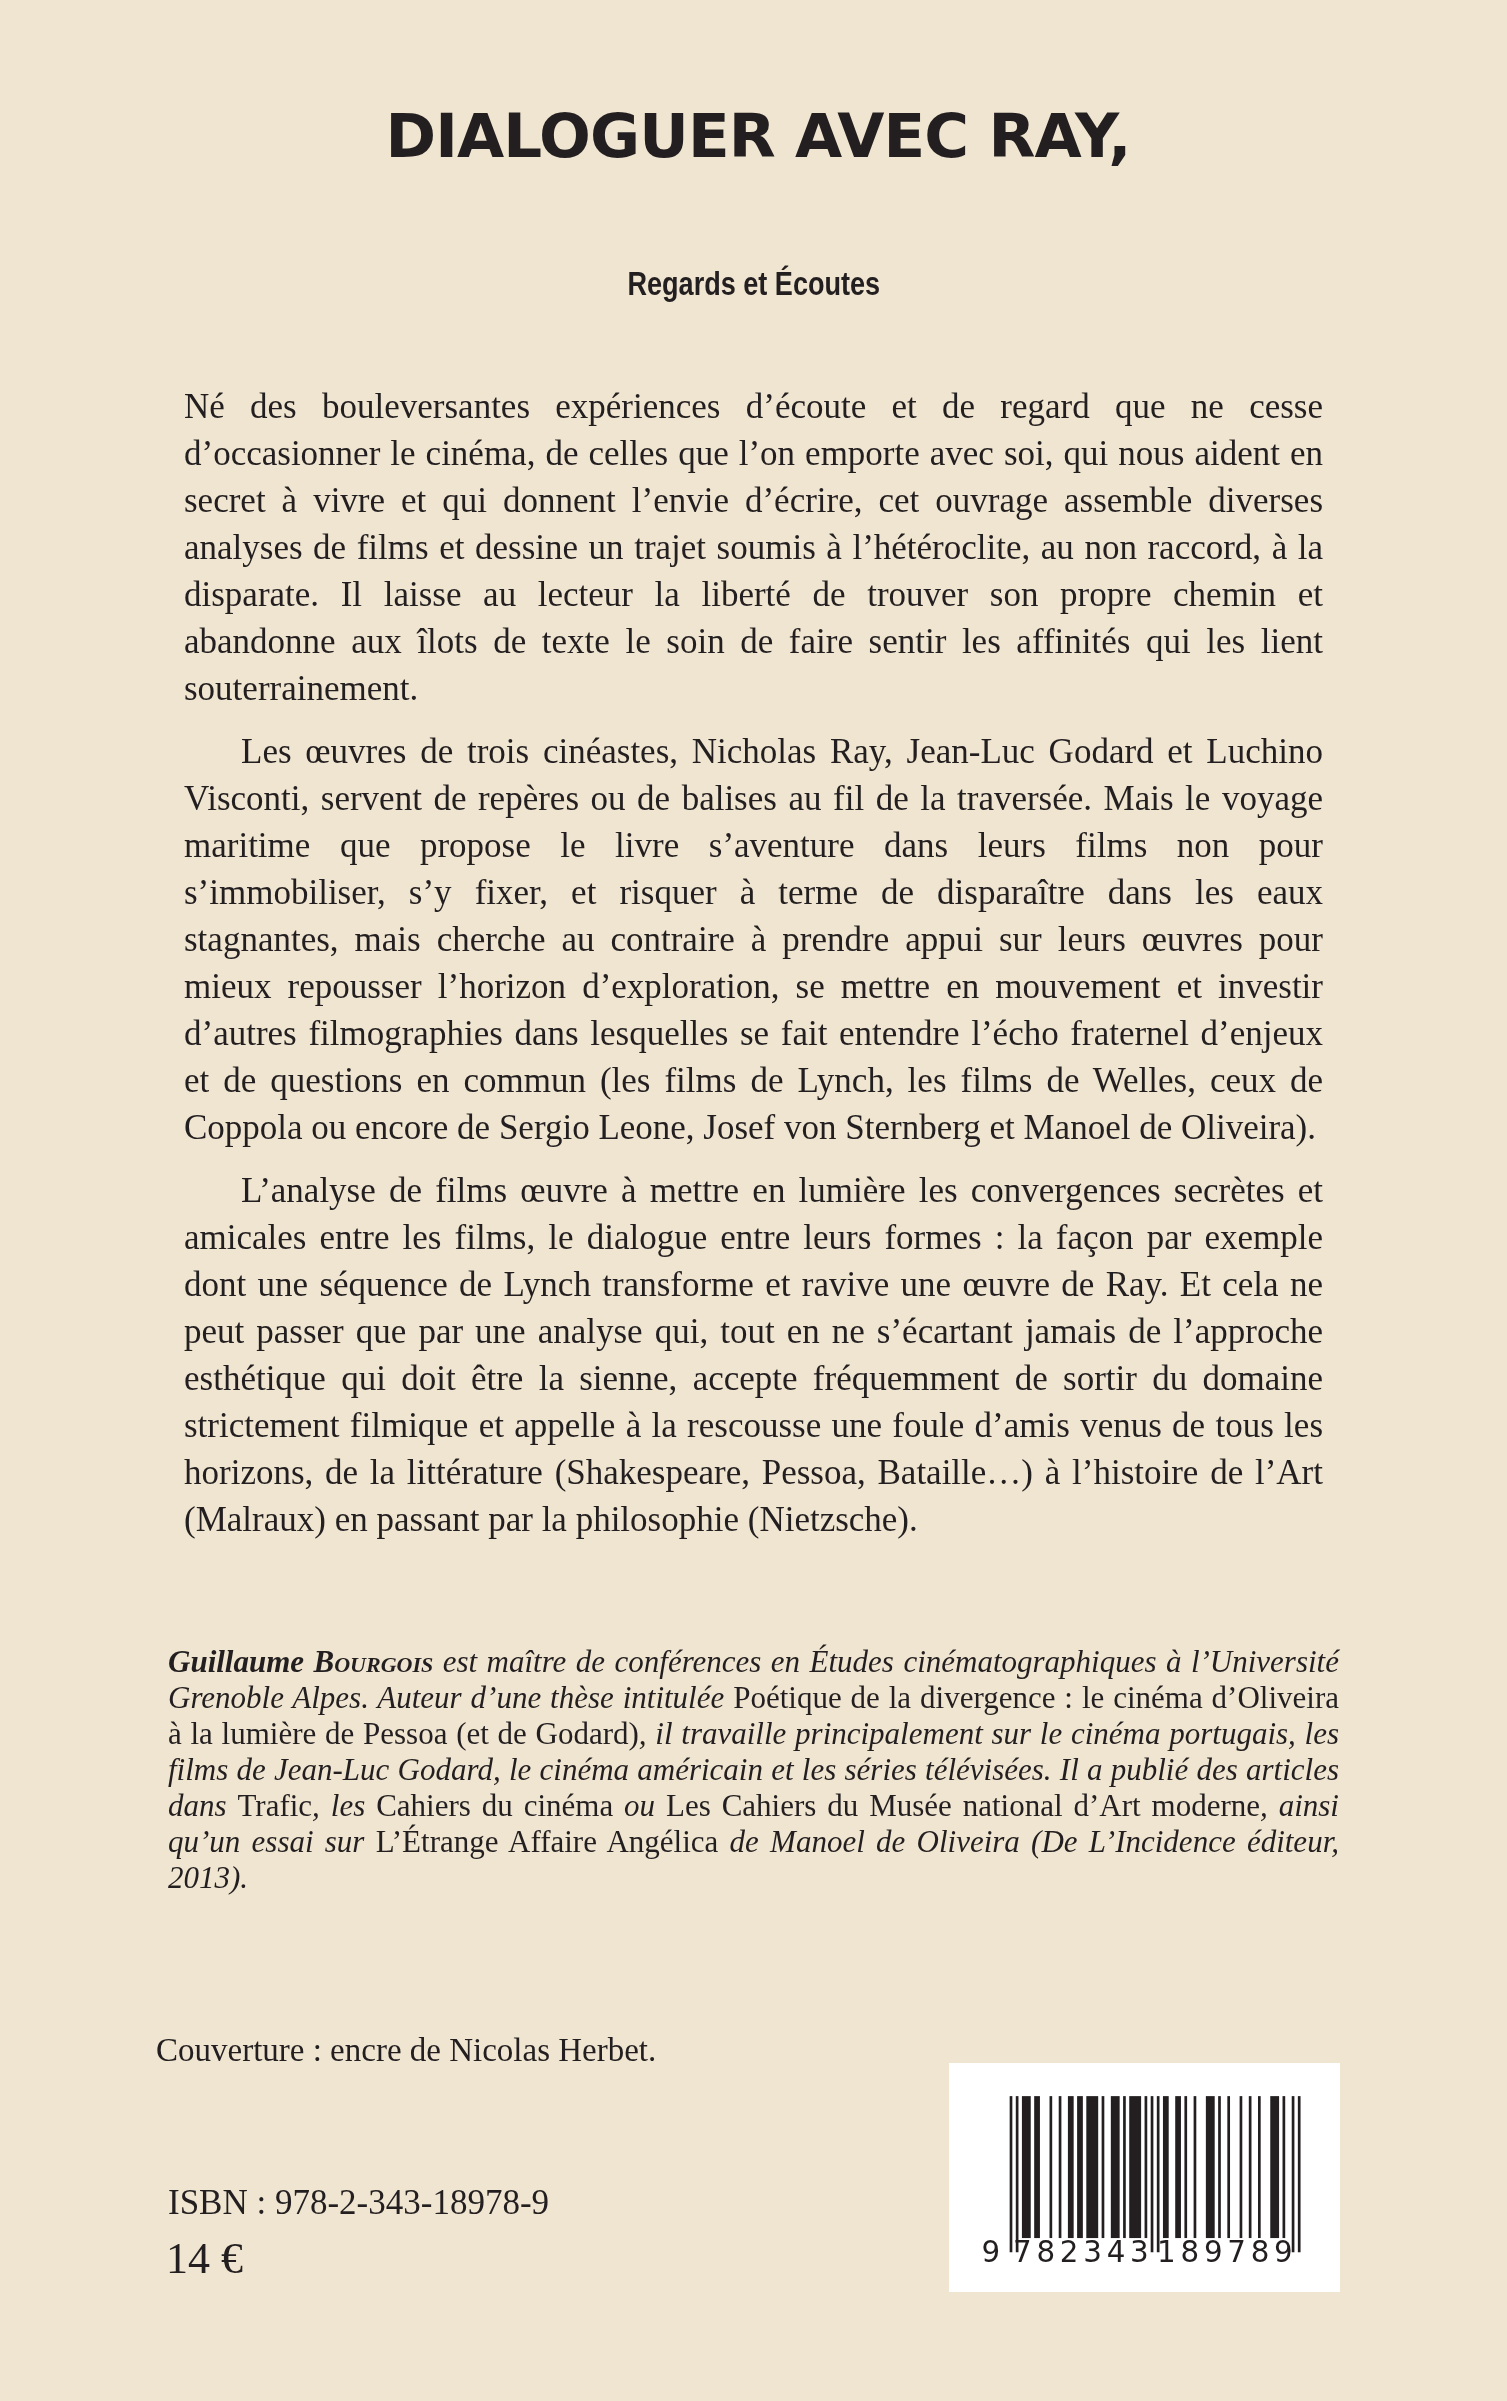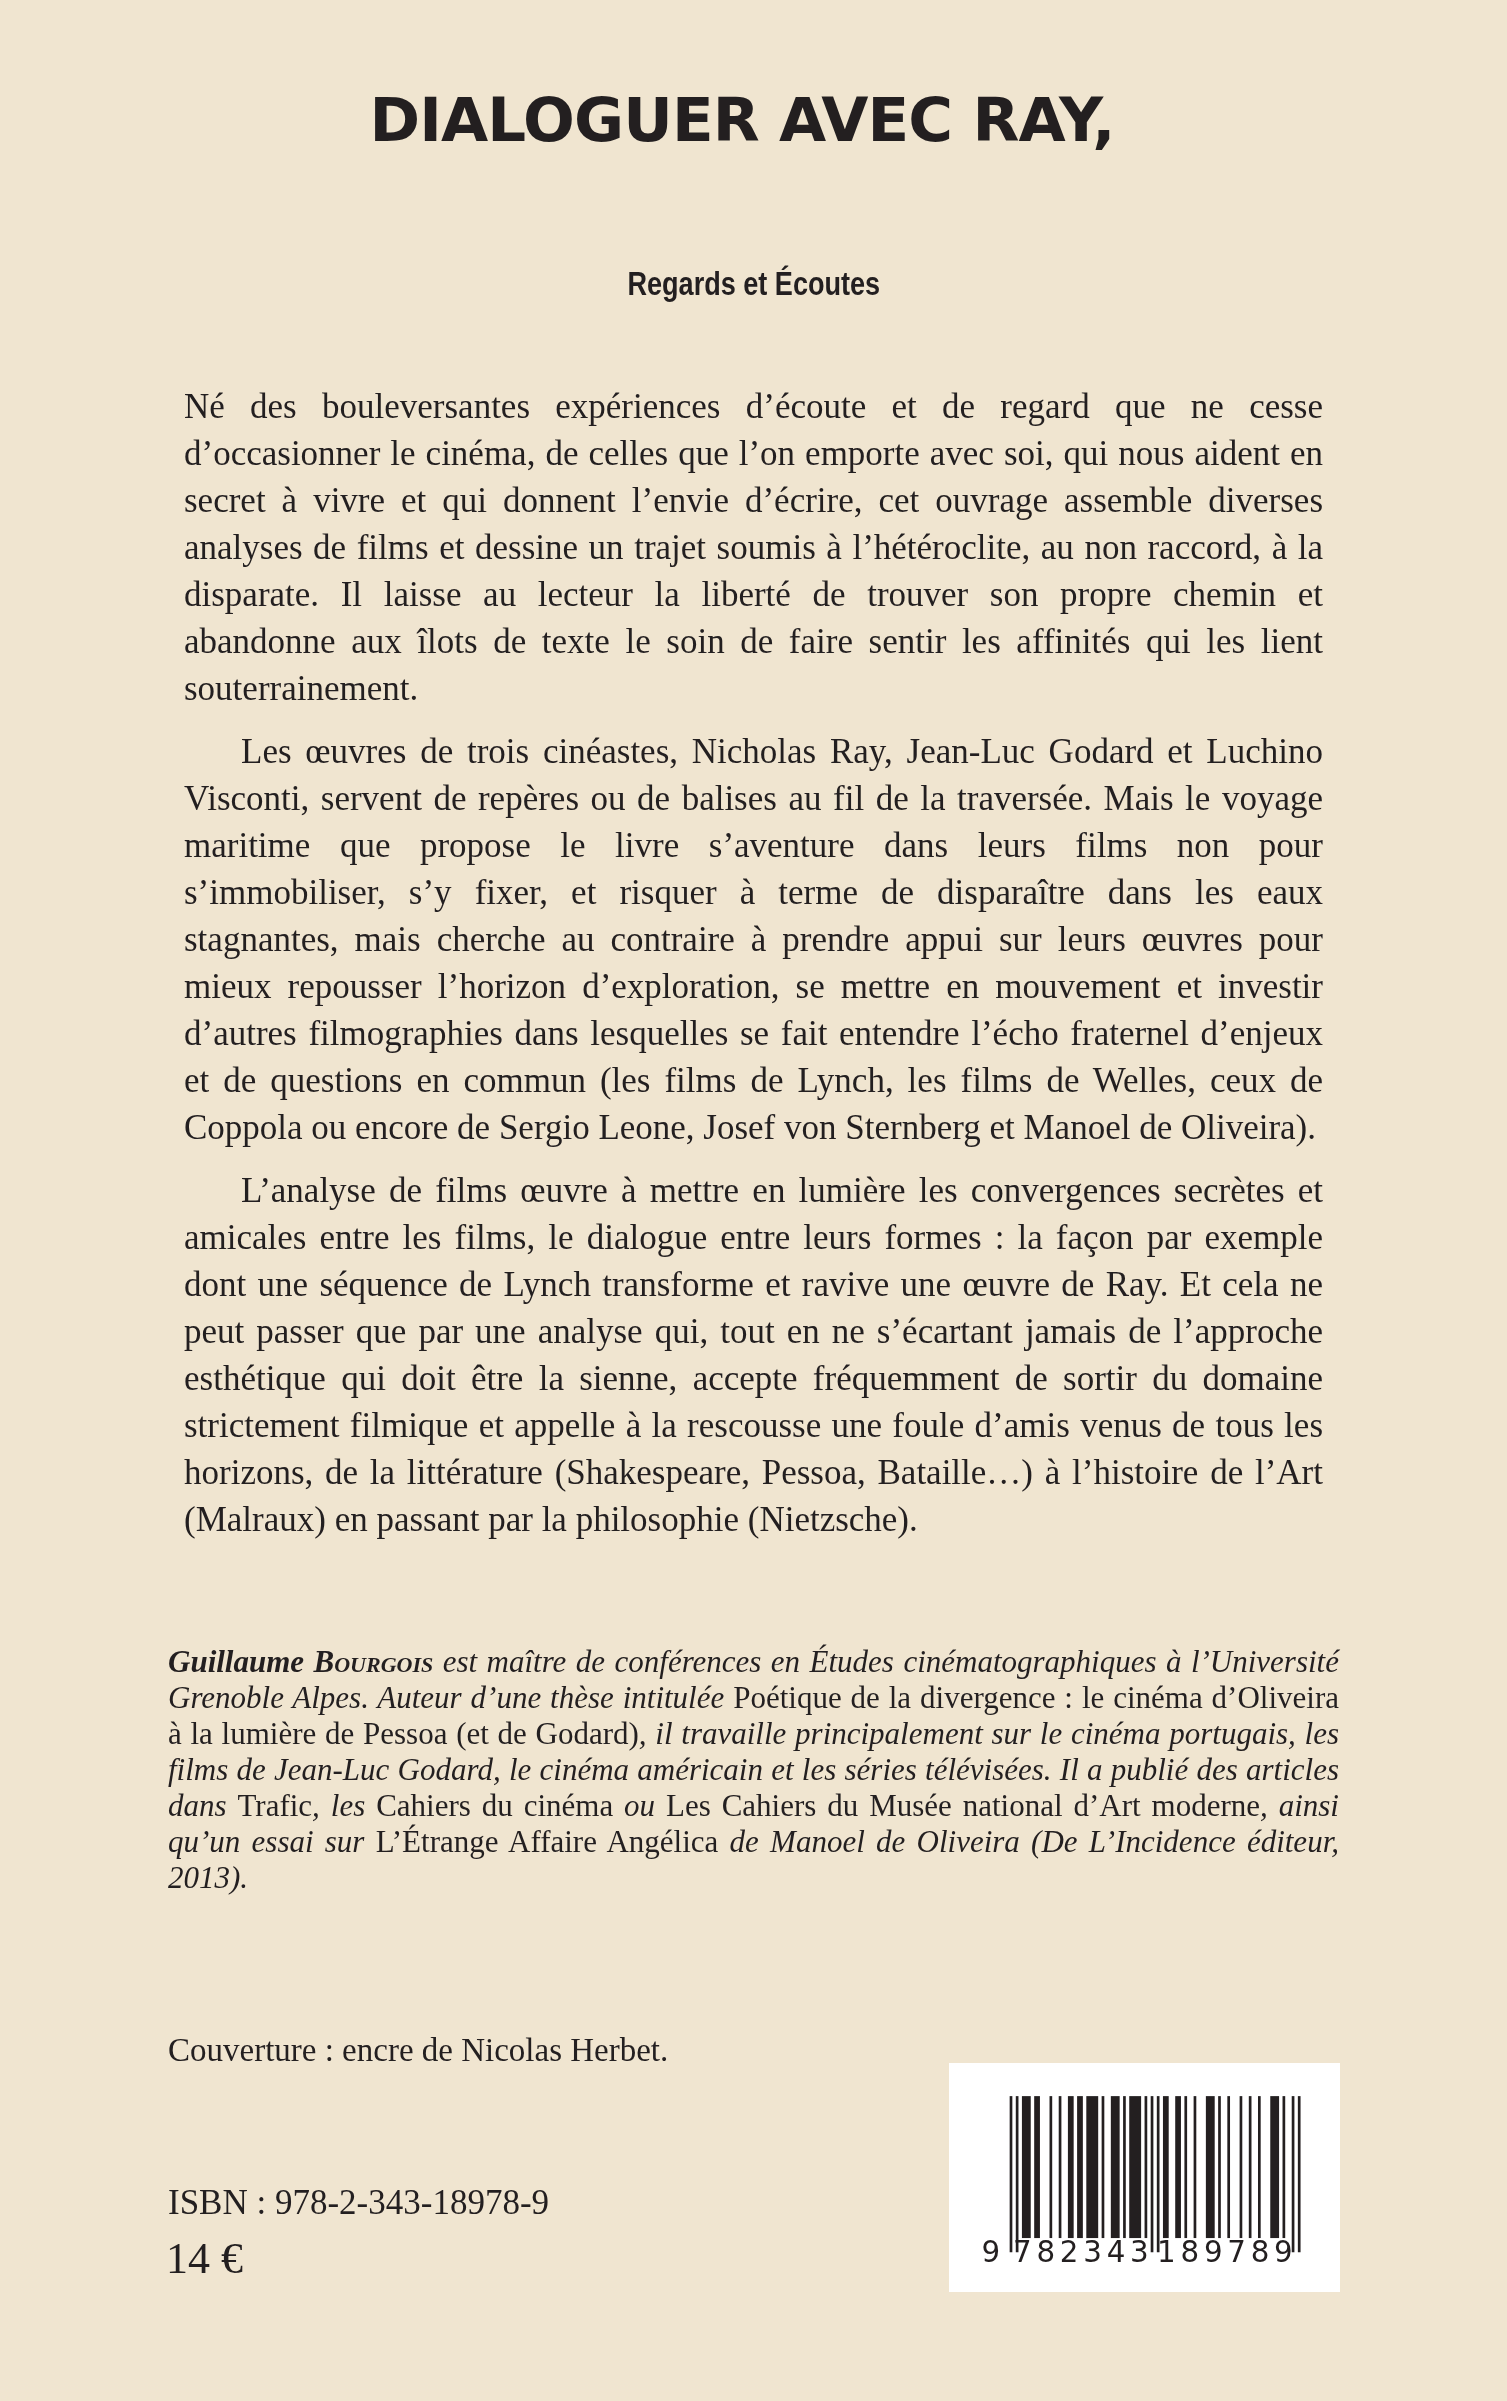--- a/index.html
+++ b/index.html
@@ -4,21 +4,21 @@
 <style>
   html, body { margin: 0; padding: 0; }
   body {
     width: 1508px; height: 2402px; position: relative; overflow: hidden;
     background: #f0e5d0; color: #231f20;
     font-family: "Liberation Serif", "DejaVu Serif", serif;
   }
   .title {
     position: absolute; left: 0; width: 1484px; text-align: center;
     font-family: "DejaVu Sans", "Liberation Sans", sans-serif;
-    font-weight: bold; letter-spacing: -0.9px; margin: 0;
+    font-weight: bold; letter-spacing: -0.9px; margin: 16px;
   }
   .title-line { display: block; font-size: 61px; line-height: 74px; }
   #title { top: 83px; }
   .subtitle {
     position: absolute; top: 265px; left: 0; width: 1508px; text-align: center;
     font-family: "Liberation Sans", "DejaVu Sans", sans-serif; font-weight: bold;
     font-size: 33px; transform: scaleX(0.82); transform-origin: 753px 0;
     letter-spacing: 0px; margin: 0;
   }
   .body-text {
@@ -27,21 +27,21 @@
   }
   .body-text p { margin: 16px; text-indent: 0; }
   .body-text p + p { text-indent: 57px; }
   .bio {
     position: absolute; left: 168px; width: 1171px; top: 1644px;
     font-size: 31px; line-height: 36px; text-align: justify; margin: 0;
   }
   .bio .i { font-style: italic; }
   .bio .author { font-style: italic; font-weight: bold; }
   .bio .sc { font-variant: small-caps; }
-  .credit { position: absolute; left: 168px; top: 2032px; font-size: 33px; margin: 0; }
+  .credit { position: absolute; left: 156px; top: 2032px; font-size: 33px; margin: 0; }
   .isbn { position: absolute; left: 168px; top: 2183px; font-size: 35px; margin: 0; text-align: right; }
   .price { position: absolute; left: 166px; top: 2233px; font-size: 44px; margin: 0; }
   .barcode-box {
     position: absolute; left: 949px; top: 2063px; width: 391px; height: 229px;
     background: #ffffff;
   }
   .barcode-box svg { position: absolute; left: 0; top: 0; }
 </style>
 </head>
 <body>

